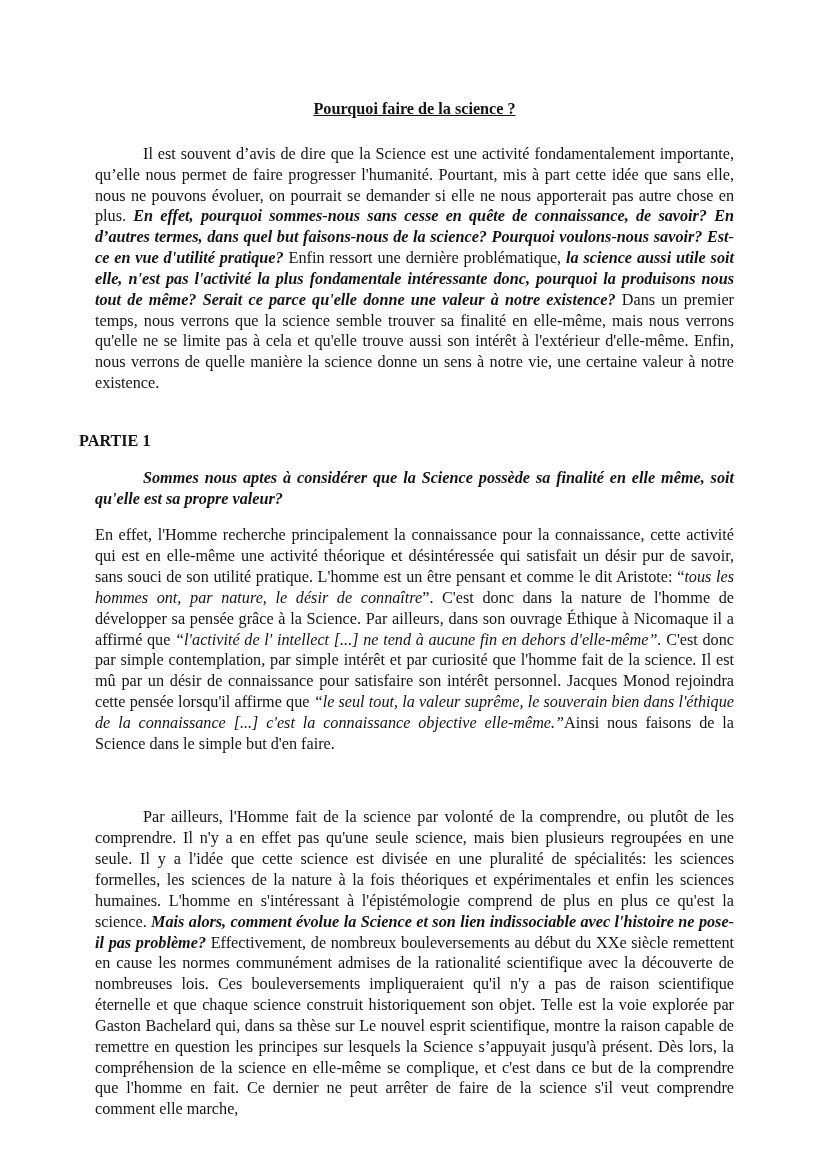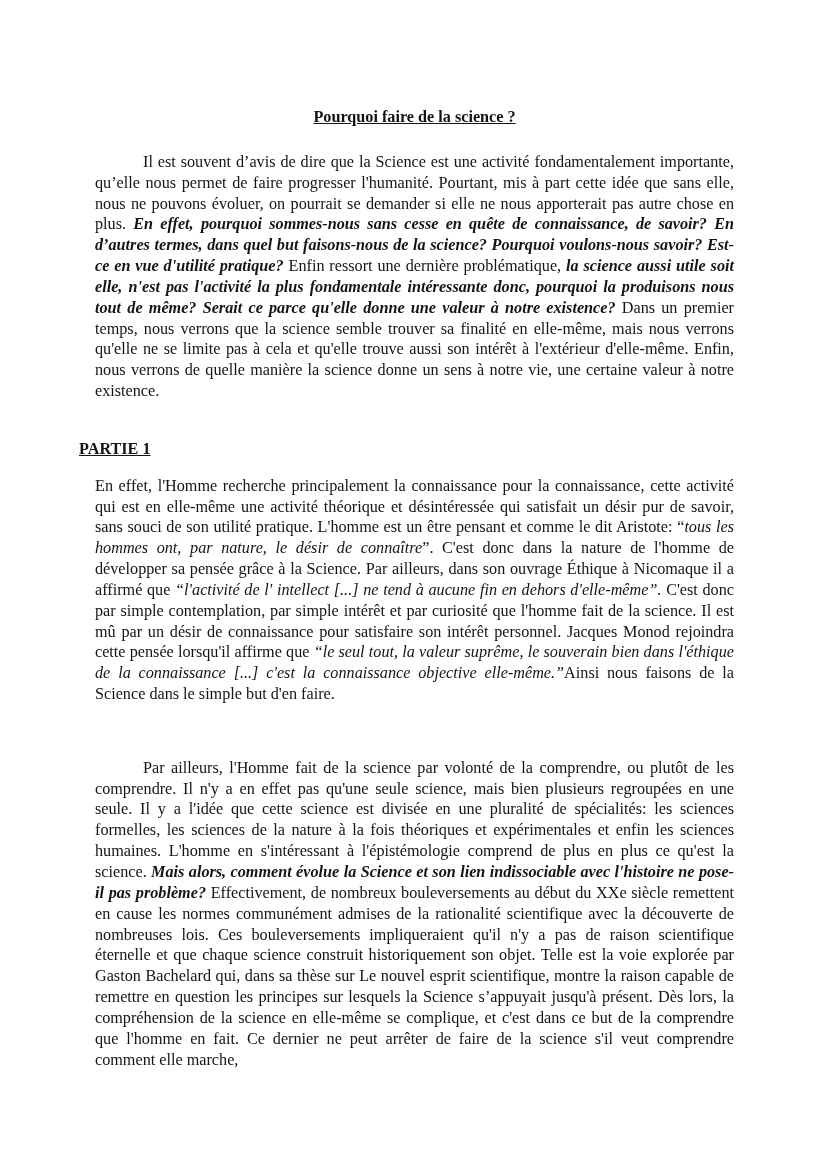--- a/index.html
+++ b/index.html
@@ -1,39 +1,40 @@
 <!DOCTYPE html>
 <html><head>
 <meta charset="utf-8">
 <style>
   html, body { margin: 0; padding: 0; background: #ffffff; }
   body { width: 828px; height: 1171px; overflow: hidden; position: relative; }
   .page {
-    position: absolute; left: 79px; top: 107px; width: 671px;
+    position: absolute; left: 79px; top: 99px; width: 671px;
     font-family: "Liberation Serif", serif; font-size: 16.2px; line-height: 20.85px;
     color: #141414; text-align: justify;
   }
   .title { text-align: center; font-weight: bold; text-decoration: underline; margin: 0 0 24px 0; }
   p { margin: 16px; }
   .indent { text-indent: 48px; }
   .gap { height: 20.85px; }
-  .part-heading { font-weight: bold; text-decoration: underline; margin: 0; }
+  .part-heading { font-weight: bold; margin: 0; }
   .bi { font-weight: bold; font-style: italic; }
   .it { font-style: italic; }
   .ul { }
 </style>
 </head>
 <body>
 
 <div class="page">
   <p class="title">Pourquoi faire de la science ?</p>
 
   <p class="indent"><span>Il est souvent d’avis de dire que la Science est une activité fondamentalement importante, qu’elle nous permet de faire progresser l'humanité. Pourtant, mis à part cette idée que sans elle, nous ne pouvons évoluer, on pourrait se demander si elle ne nous apporterait pas autre chose en plus. </span><span class="bi">En effet, pourquoi sommes-nous sans cesse en quête de connaissance, de savoir? En d’autres termes, dans quel but faisons-nous de la science? Pourquoi voulons-nous savoir? Est-ce en vue d'utilité pratique?</span><span> Enfin ressort une dernière problématique, </span><span class="bi">la science aussi utile soit elle, n'est pas l'activité la plus fondamentale intéressante donc, pourquoi la produisons nous tout de même? Serait ce parce qu'elle donne une valeur à notre existence?</span><span> Dans un premier temps, nous verrons que la science semble trouver sa finalité en elle-même, mais nous verrons qu'elle ne se limite pas à cela et qu'elle trouve aussi son intérêt à l'extérieur d'elle-même. Enfin, nous verrons de quelle manière la science donne un sens à notre vie, une certaine valeur à notre existence.</span></p>
 
   <div class="gap"></div>
 
   <p class="part-heading">PARTIE 1</p>
+  <p class="indent bi">Sommes nous aptes à considérer que la Science possède sa finalité en elle même, soit qu'elle est sa propre valeur?</p>
   <p><span>En effet, l'Homme recherche principalement la connaissance pour la connaissance, cette activité qui est en elle-même une activité théorique et désintéressée qui satisfait un désir pur de savoir, sans souci de son utilité pratique. L'homme est un être pensant et comme le dit Aristote: “</span><span class="it">tous les hommes ont, par nature, le désir de connaître</span><span>”. C'est donc dans la nature de l'homme de développer sa pensée grâce à la Science. Par ailleurs, dans son ouvrage </span><span class="ul">Éthique à Nicomaque</span><span>  il a affirmé que </span><span class="it">“l'activité de l' intellect [...] ne tend à aucune fin en dehors d'elle-même”.</span><span> C'est donc par simple contemplation, par simple intérêt et par curiosité que l'homme fait de la science. Il est mû par un désir de connaissance pour satisfaire son intérêt personnel. Jacques Monod rejoindra cette pensée  lorsqu'il affirme que </span><span class="it">“le seul tout, la valeur suprême, le souverain bien dans l'éthique de la connaissance [...] c'est la connaissance objective elle-même.”</span><span>Ainsi nous faisons de la Science dans le simple but d'en faire.</span></p>
 
   <div class="gap"></div>
 
   <p class="indent"><span>Par ailleurs, l'Homme fait de la science par volonté de la comprendre, ou plutôt de les comprendre. Il n'y a en effet pas qu'une seule science, mais bien plusieurs regroupées en une seule. Il y a  l'idée que cette science est divisée en une pluralité de spécialités: les sciences formelles, les sciences de la nature à la fois théoriques et expérimentales et enfin les sciences humaines. L'homme en s'intéressant à l'épistémologie comprend de plus en plus ce qu'est la science. </span><span class="bi">Mais alors, comment évolue la Science et son lien indissociable avec l'histoire ne pose-il pas problème?</span><span> Effectivement, de nombreux bouleversements au début du XXe siècle remettent en cause les normes communément admises de la rationalité scientifique avec la découverte de nombreuses lois. Ces bouleversements impliqueraient qu'il n'y a pas de raison scientifique éternelle et que chaque science construit historiquement son objet. Telle est la voie explorée par Gaston Bachelard qui, dans sa thèse sur </span><span class="ul">Le nouvel esprit scientifique</span><span>, montre la raison capable de remettre en question les principes sur lesquels la Science s’appuyait jusqu'à présent. Dès lors, la compréhension de la science en elle-même se complique, et c'est dans ce but de la comprendre que l'homme en fait. Ce dernier ne peut arrêter de faire de la science s'il veut comprendre comment elle marche,</span></p>
 </div>
 
 </body></html>

